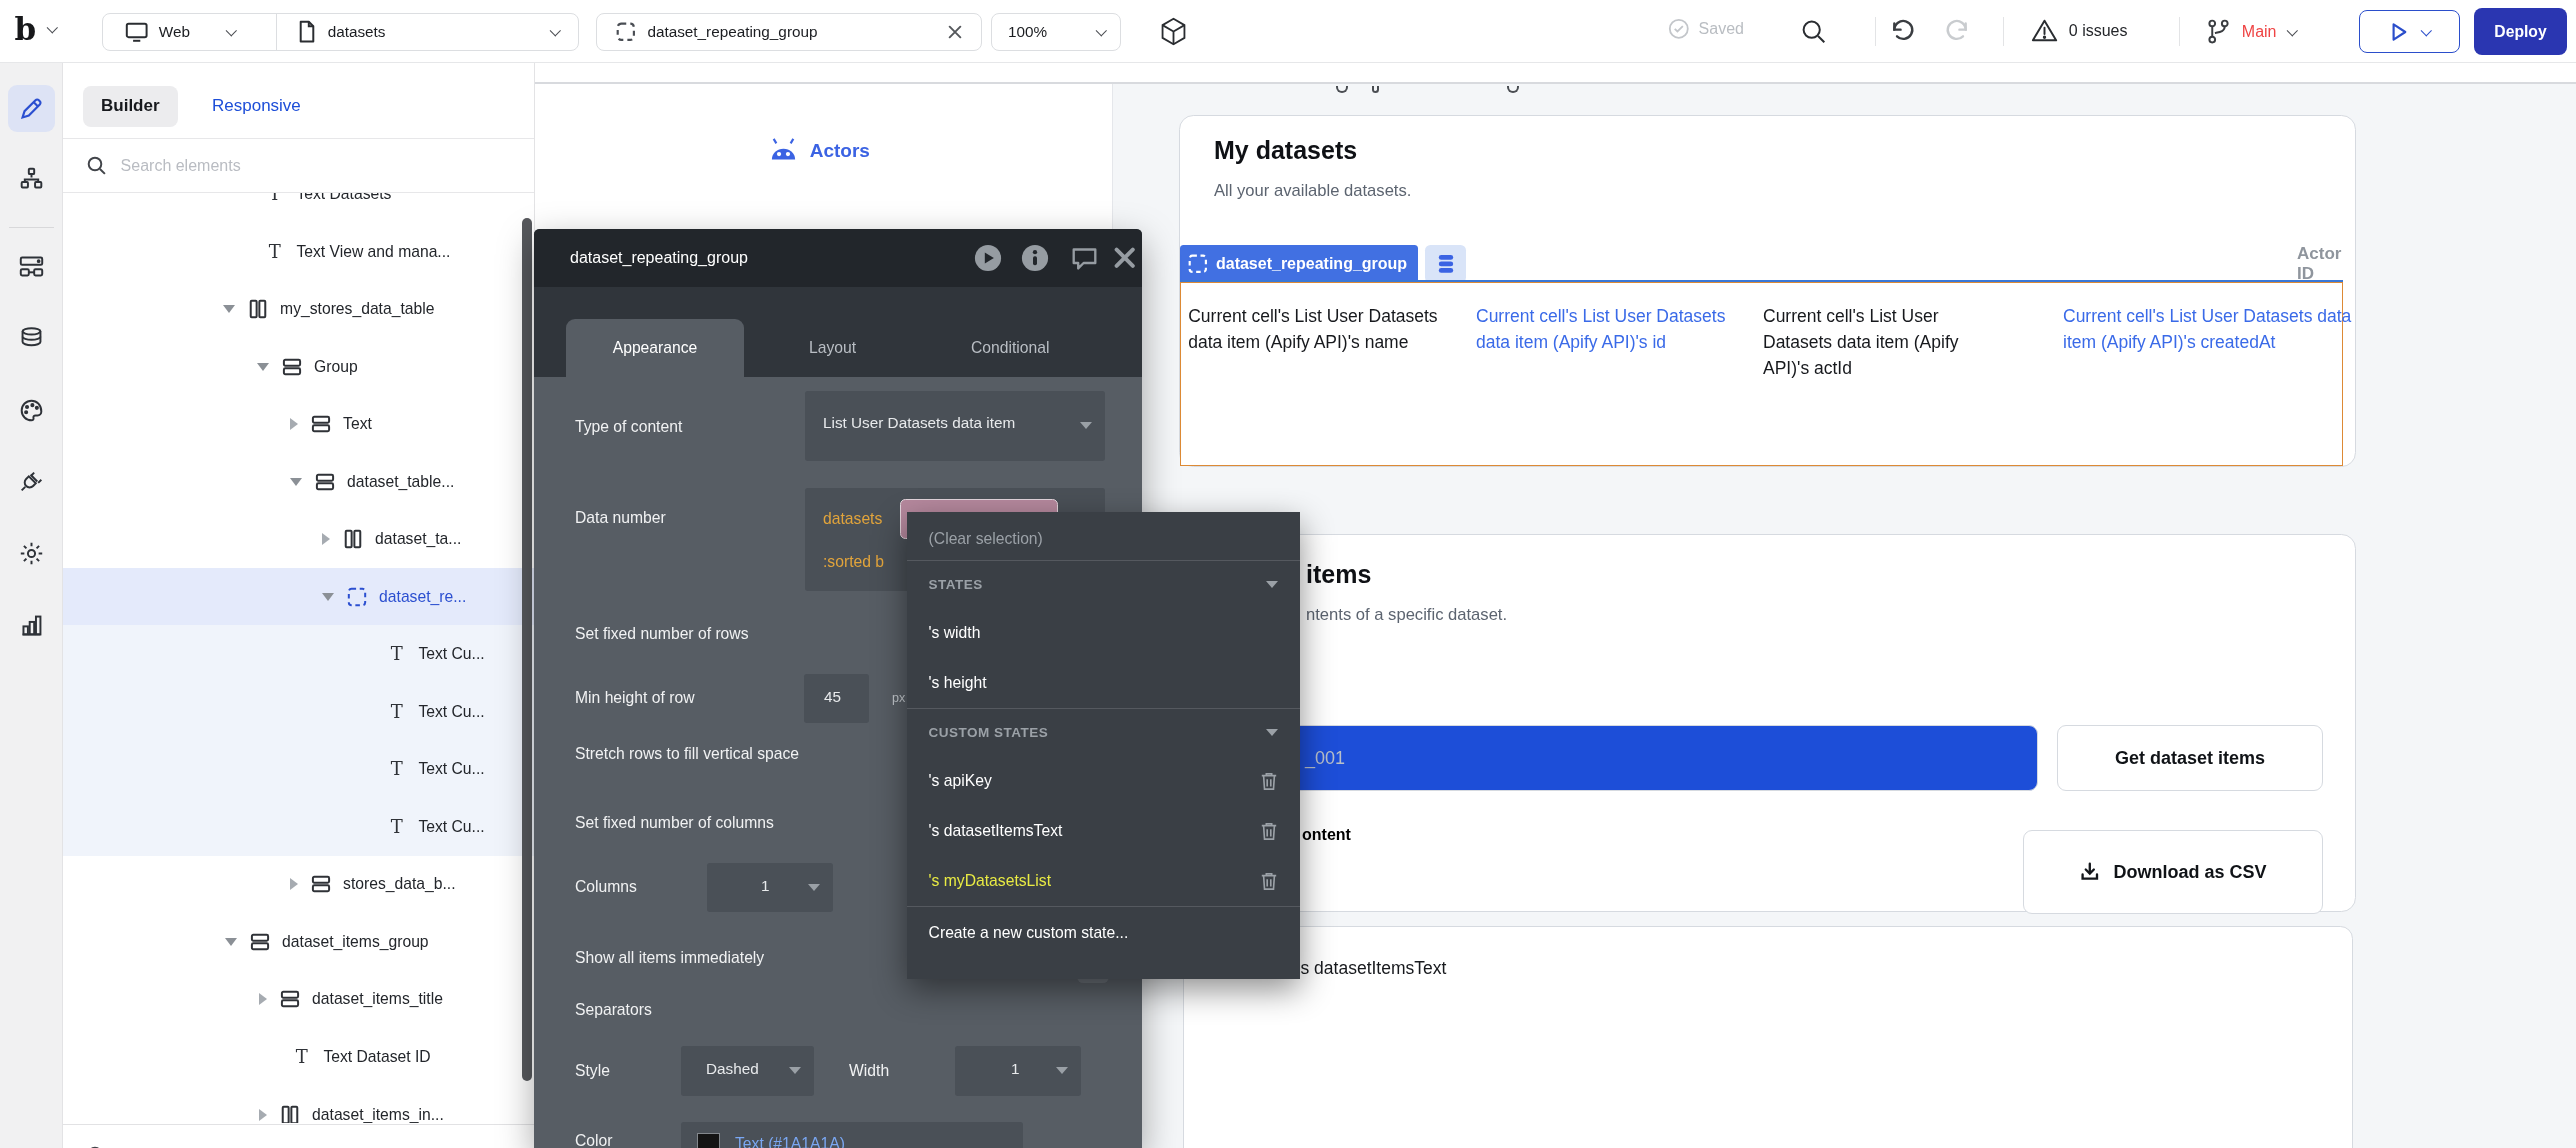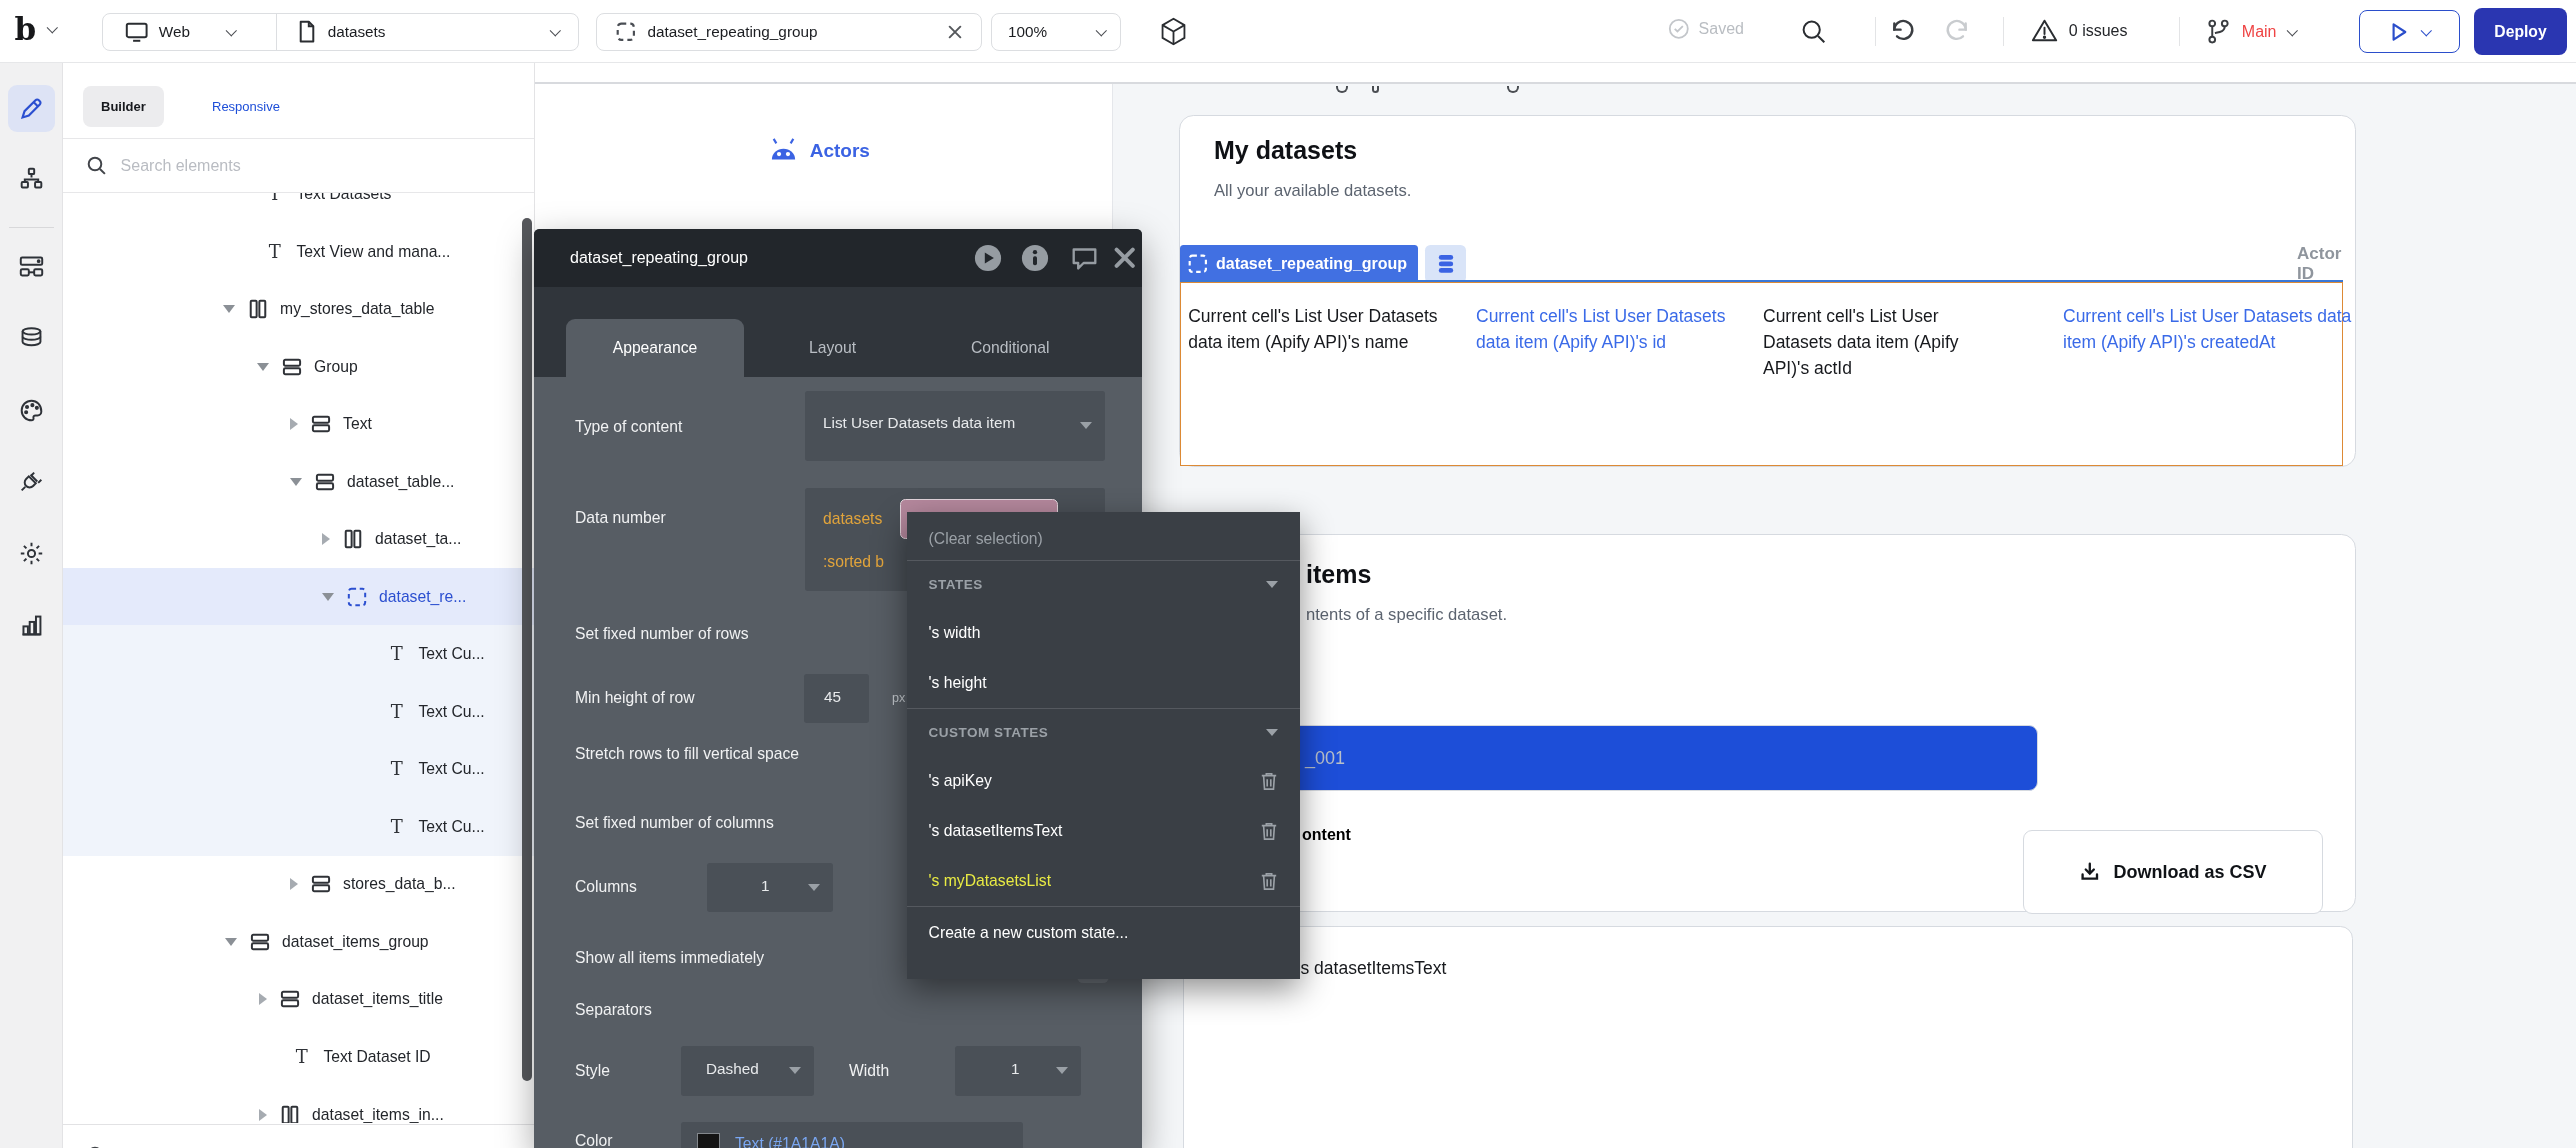--- a/index.html
+++ b/index.html
@@ -16,21 +16,21 @@
   .vsep { position:absolute; top:17px; width:0.9px; height:29px; background:#e3e4e6; }
 
   
   #rail { left:0; top:63px; width:63px; height:1086px; background:#f1f1f2; border-right:0.9px solid #e3e3e5; z-index:30; }
   .rail-ic { position:absolute; left:8px; width:47px; height:47px; display:flex; align-items:center; justify-content:center; border-radius:9px; color:#2e3238; }
   .rail-ic.sel { background:#dde3f5; color:#2b4fd0; }
 
   
   #elpanel { left:63px; top:63px; width:472px; height:1086px; background:#fff; border-right:0.9px solid #e3e3e5; z-index:30; overflow:hidden; }
   .ep-tabs { position:absolute; left:0; top:0; width:100%; height:76px; border-bottom:0.9px solid #e7e7e9; }
-  .pill { position:absolute; top:22.5px; height:41px; display:flex; align-items:center; padding:0 18px; border-radius:8px; font-size:13px; }
+  .pill { position:absolute; top:22.5px; height:41px; display:flex; align-items:center; padding:0 18px; border-radius:8px; font-size:17px; }
   .ep-search { position:absolute; left:0; top:76px; width:100%; height:54px; border-bottom:0.9px solid #e7e7e9; display:flex; align-items:center; }
   .ep-search input, .assets input { border:none; outline:none; font-size:16px; color:#333; width:297px; font-family:inherit; }
   .ep-search input::placeholder, .assets input::placeholder { color:#b9bcc2; }
   #tree { position:absolute; left:0; top:130px; width:100%; height:930px; overflow:hidden; }
   .trow { position:absolute; left:0; width:100%; height:58px; display:flex; align-items:center; font-size:15.7px; color:#23262b; cursor:default; }
   .trow.hl { background:#f0f4fb; }
   .trow.sel { background:#e4eafb; color:#2b4fd0; }
   .caret-d { width:0; height:0; border-left:6.3px solid transparent; border-right:6.3px solid transparent; border-top:8px solid #8b9096; margin-right:11.7px; }
   .caret-r { width:0; height:0; border-top:6.3px solid transparent; border-bottom:6.3px solid transparent; border-left:8px solid #a6abb1; margin-right:11.7px; }
   .ticon { width:23.4px; margin-right:10px; display:flex; justify-content:center; color:#2f3237; }
@@ -133,20 +133,23 @@
     </div>
   </div>
 
   <div class="card" style="left:645px;top:471px;width:1177px;height:378px;">
     <div class="abs" style="left:126px;top:25px;font-size:25px;font-weight:bold;color:#0f1115;">items</div>
     <div class="abs" style="left:126px;top:70px;font-size:16.6px;color:#5c6470;">ntents of a specific dataset.</div>
 
     <div class="abs" style="left:29px;top:190px;width:829px;height:66px;background:#1d4ed8;border:1.8px solid #d6dae0;border-radius:9px;display:flex;align-items:center;">
       <span style="margin-left:95px;font-size:18px;color:#b8bfc9;">_001</span>
     </div>
+    <div class="cvbtn" style="left:877px;top:190px;width:266px;height:66px;">
+      <span>Get dataset items</span>
+    </div>
 
     <div class="abs" style="left:122px;top:291px;font-size:16px;font-weight:bold;color:#000000;">ontent</div>
     <div class="cvbtn" style="left:843px;top:295px;width:300px;height:84px;gap:12.6px;">
       <span>
         <svg width="21.6" height="21.6" viewBox="0 0 24 24" fill="none" stroke="#14171b" stroke-width="2.6" stroke-linecap="round">
           <path d="M12 3v10"></path>
             <path d="M7.5 9.5 12 14l4.5-4.5"></path>
             <path d="M4 15v4.5h16V15"></path>
         </svg>
       </span>

